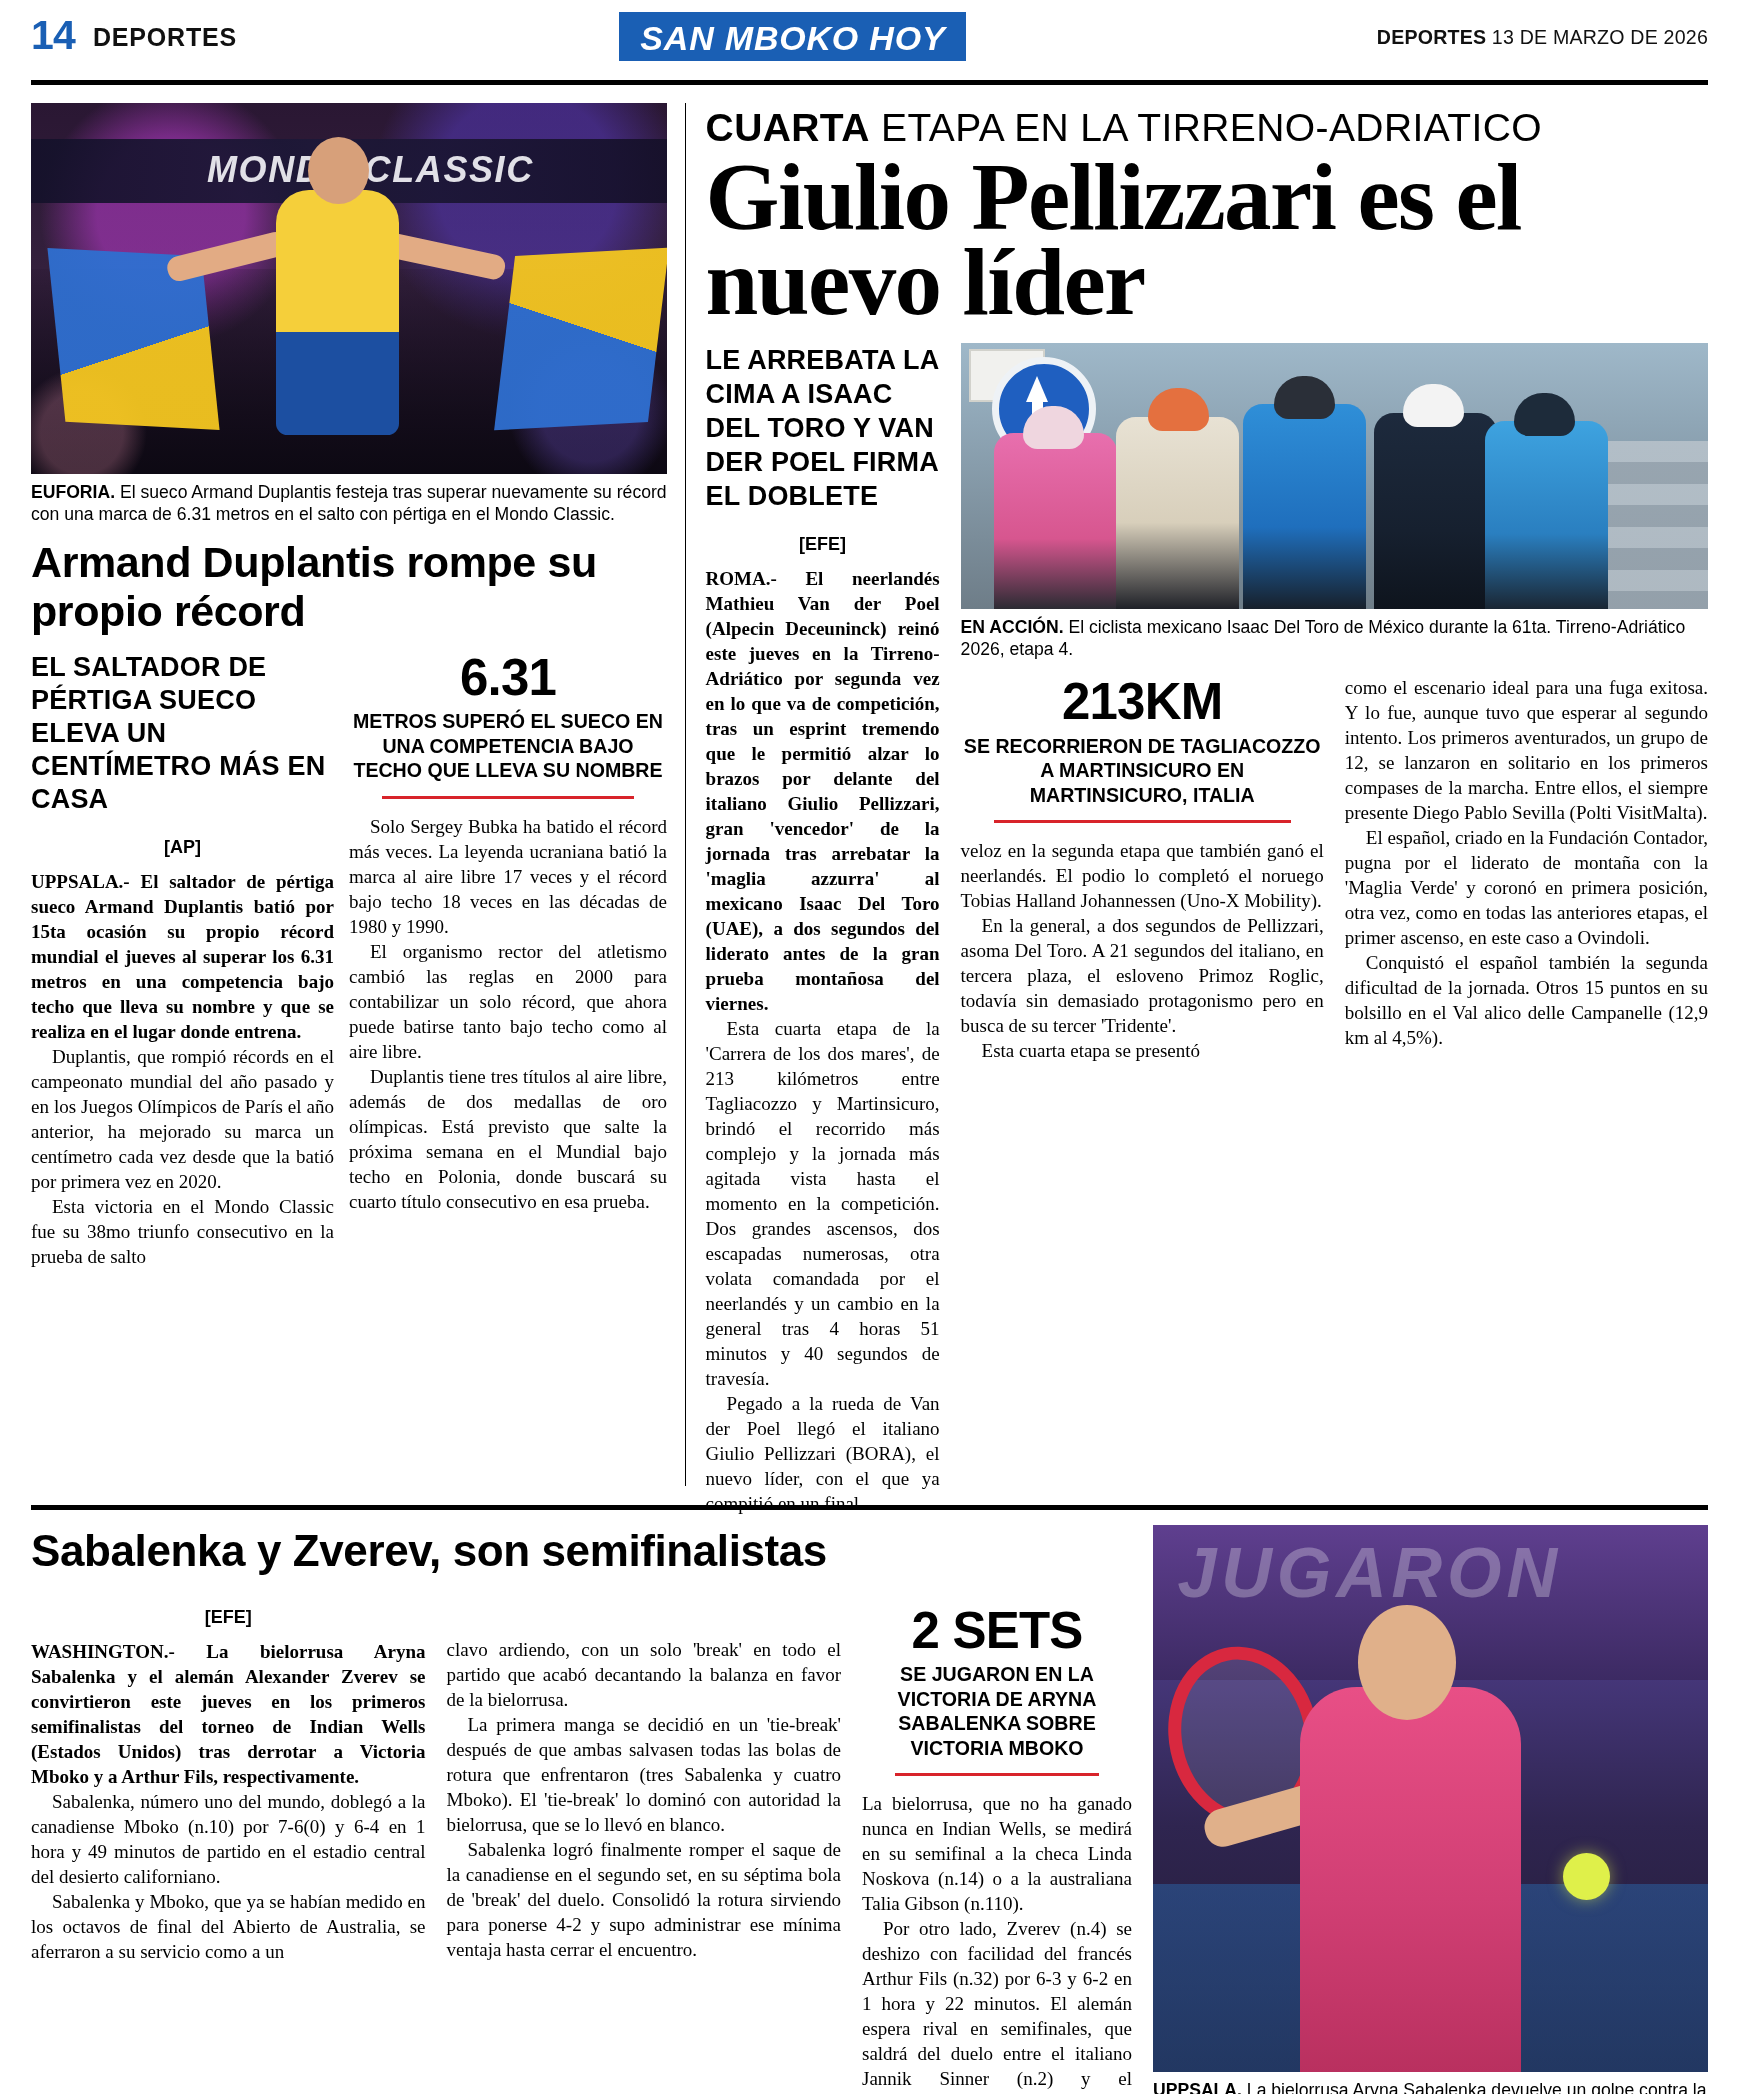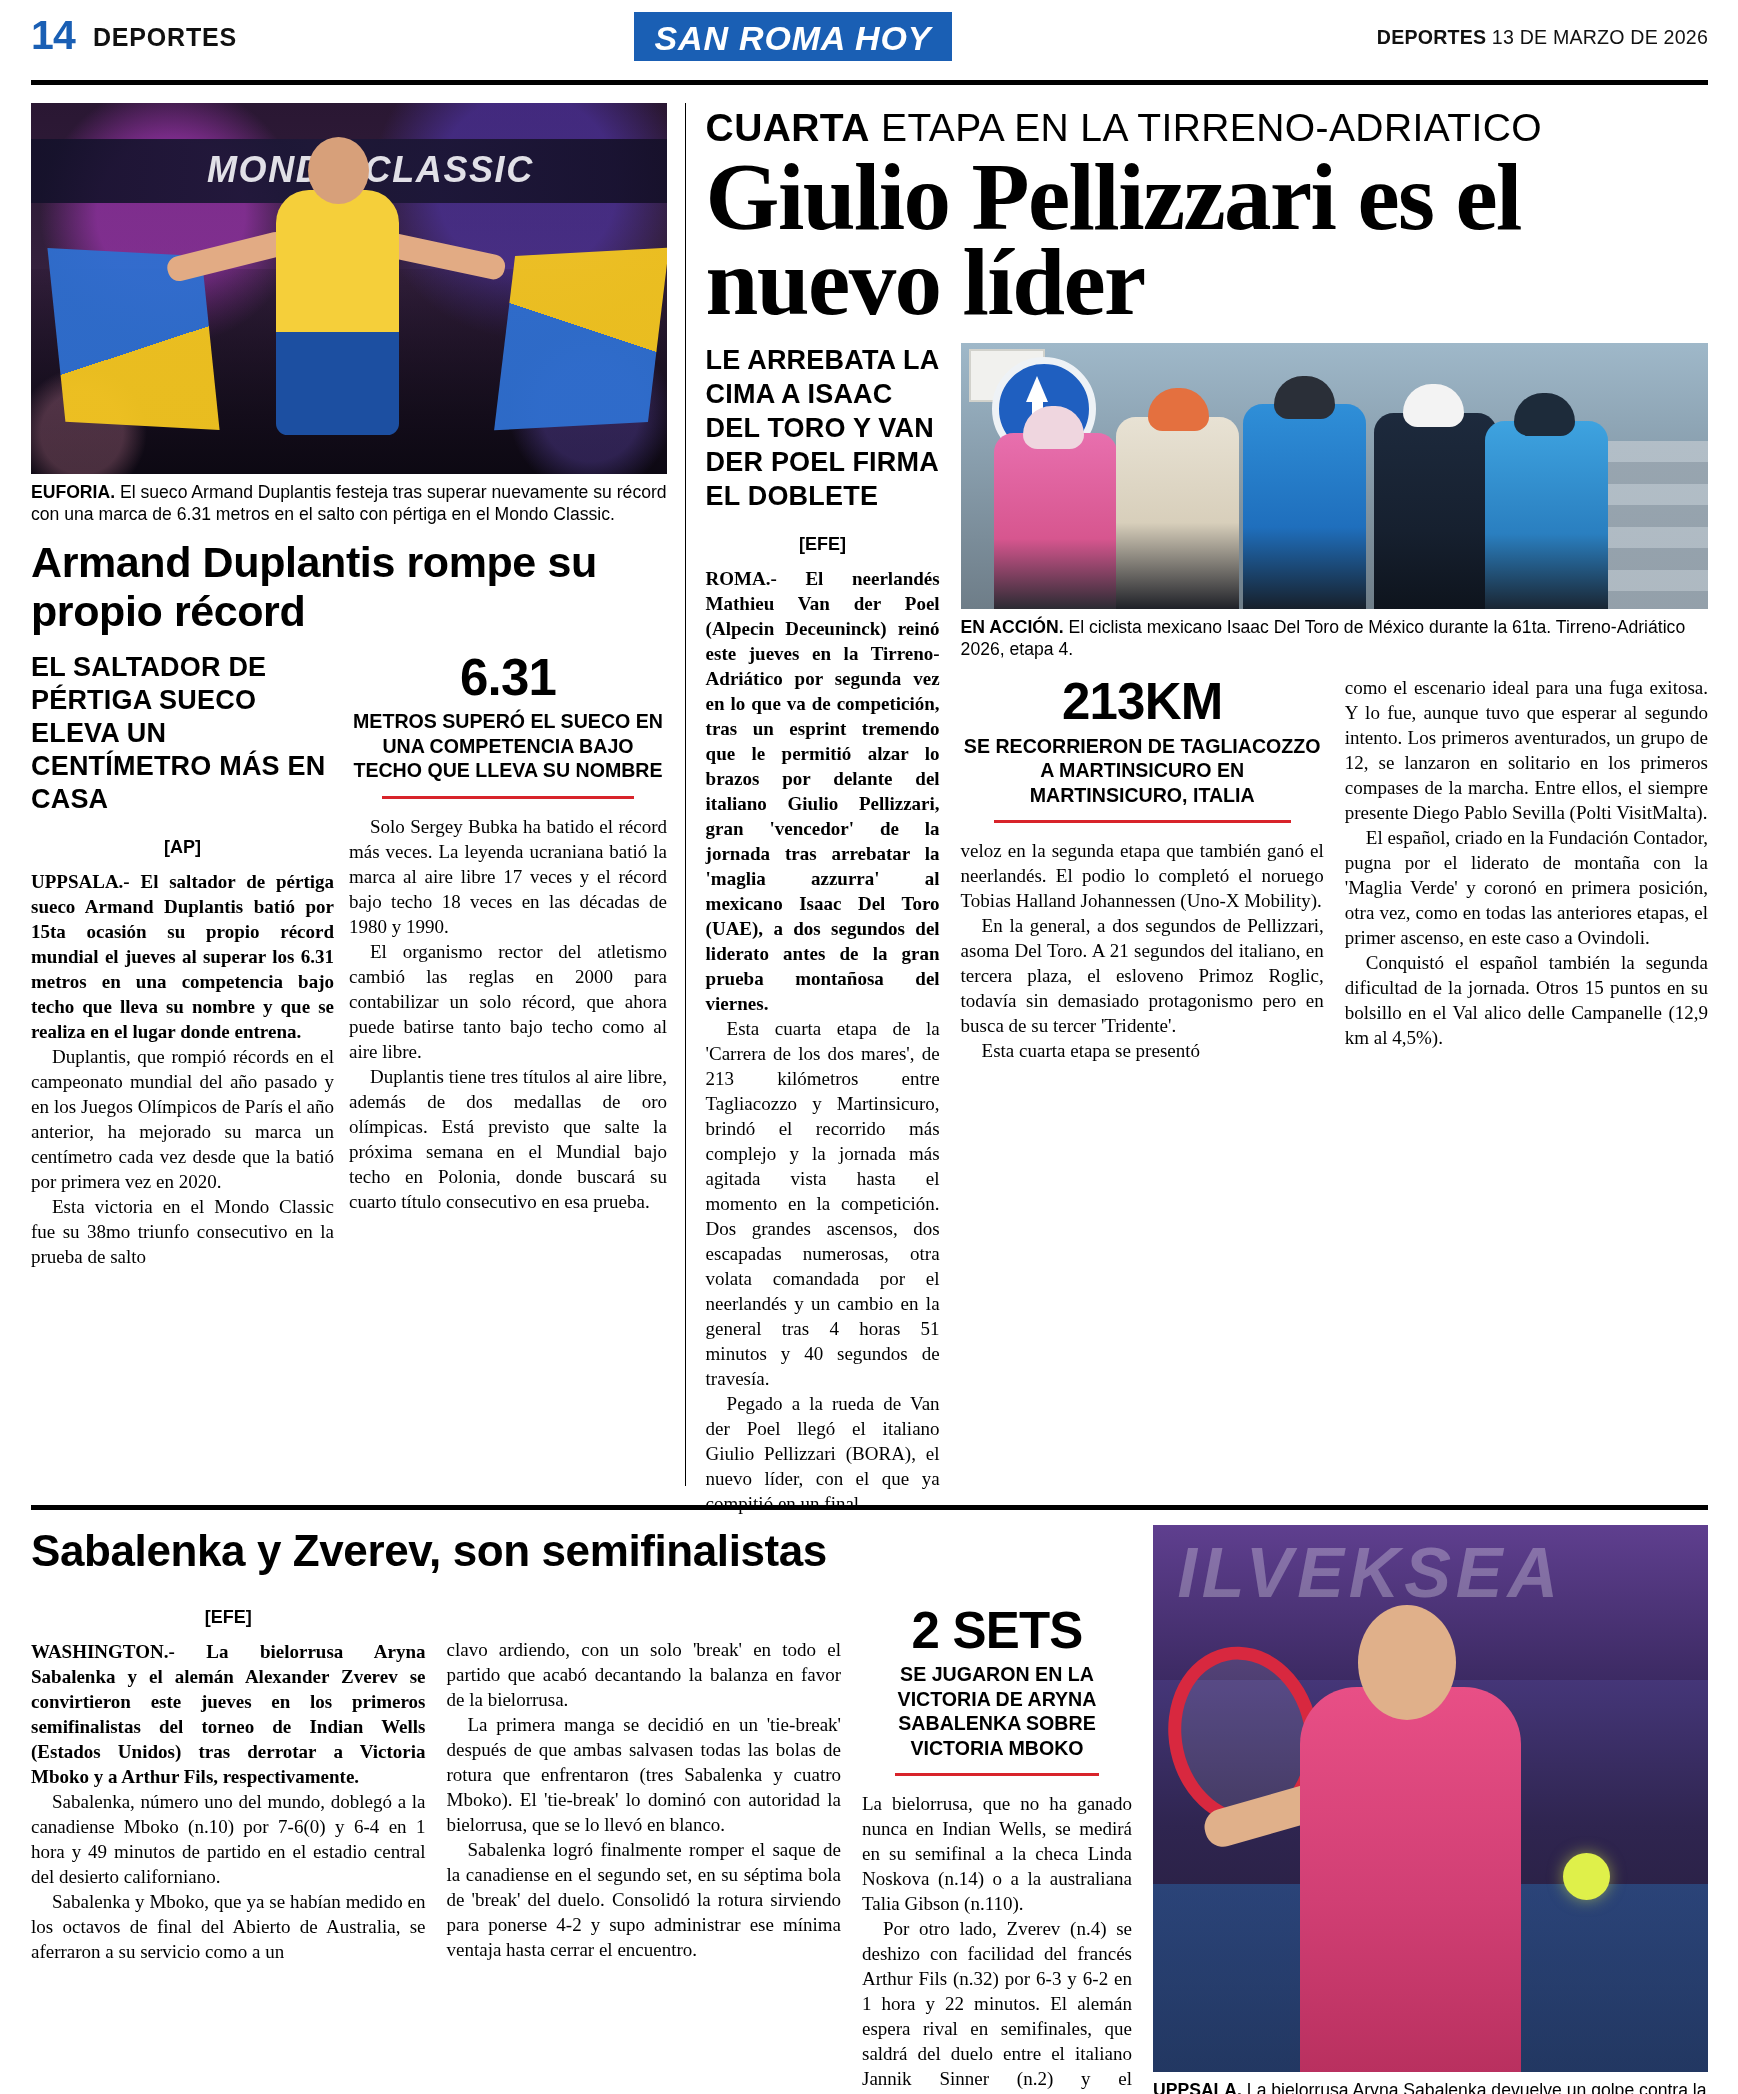--- a/index.html
+++ b/index.html
@@ -414,21 +414,21 @@
 </style>
 </head>
 <body>
 
 <div class="page">
 
   <div class="masthead">
     <div class="page-number">14</div>
     <div class="section-name">DEPORTES</div>
     <div class="masthead-spacer"></div>
-    <div class="masthead-logo">SAN ROMA HOY</div>
+    <div class="masthead-logo">SAN MBOKO HOY</div>
     <div class="masthead-spacer"></div>
     <div class="masthead-date">
       <b>DEPORTES</b>
       <span>13 DE MARZO DE 2026</span>
     </div>
   </div>
 
   <div class="main-grid">
 
     <div class="col-left">
@@ -569,21 +569,21 @@
             <p>Por otro lado, Zverev (n.4) se deshizo con facilidad del francés Arthur Fils (n.32) por 6-3 y 6-2 en 1 hora y 22 minutos. El alemán espera rival en semifinales, que saldrá del duelo entre el italiano Jannik Sinner (n.2) y el estadounidense Learner Tien (n.27).</p>
             <p></p>
           </div>
         </div>
       </div>
     </div>
 
     <div class="bottom-right">
       <div class="photo photo-tennis">
         <div class="tn-wall"></div>
-        <div class="tn-wall-text">ILVEKSEA</div>
+        <div class="tn-wall-text">JUGARON</div>
         <div class="tn-court"></div>
         <div class="tn-racket-head"></div>
         <div class="tn-arm"></div>
         <div class="tn-player"></div>
         <div class="tn-head"></div>
         <div class="tn-ball"></div>
       </div>
       <div class="photo-caption">
         <b>UPPSALA.</b><span> La bielorrusa Aryna Sabalenka devuelve un golpe contra la canadiense Victoria Mboko.</span>
       </div>

